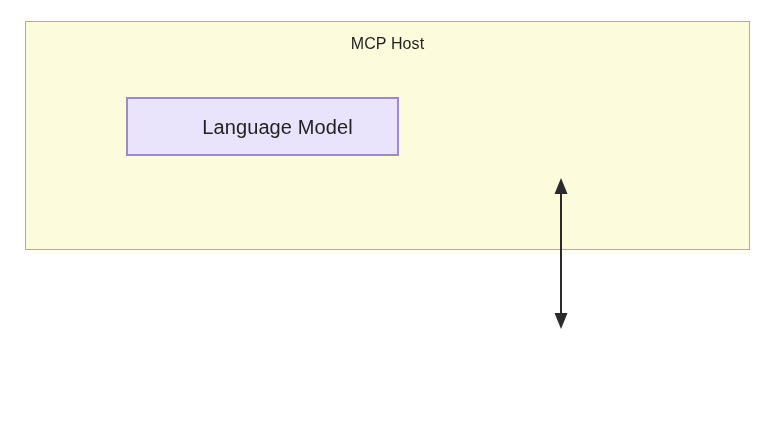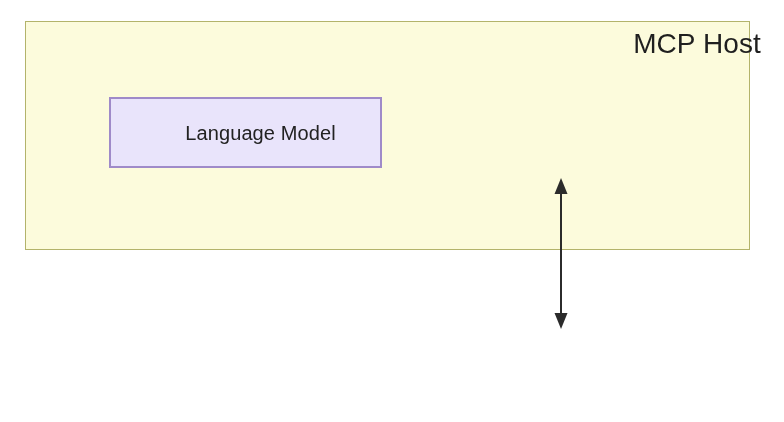--- a/index.html
+++ b/index.html
@@ -22,25 +22,25 @@
     left: 25px;
     top: 21px;
     width: 725px;
     height: 229px;
     background: #fcfbdc;
     border: 1px solid #b3b36b;
     box-sizing: border-box;
   }
   .host-title {
     position: absolute;
-    left: 12px;
+    left: 0;
     top: 10px;
     width: 100%;
-    text-align: right;
-    font-size: 28px;
+    text-align: center;
+    font-size: 16px;
     line-height: 24px;
     color: #1f1f1f;
     letter-spacing: 0.1px;
   }
   .node {
     position: absolute;
     background: #e9e4fb;
     border: 2px solid #9f8ac9;
     box-sizing: border-box;
     display: flex;
@@ -49,24 +49,24 @@
   }
   .node-label {
     font-size: 20px;
     line-height: 24px;
     color: #222222;
     letter-spacing: 0.1px;
     text-align: center;
     user-select: none;
   }
   #node-language-model {
-    left: 109px;
+    left: 126px;
     top: 97px;
     width: 273px;
-    height: 71px;
+    height: 59px;
     padding-left: 30px;
   }
   #node-mcp-client {
     left: 455px;
     top: 97px;
     width: 213px;
     height: 83px;
   }
   #node-mcp-server {
     left: 450px;

